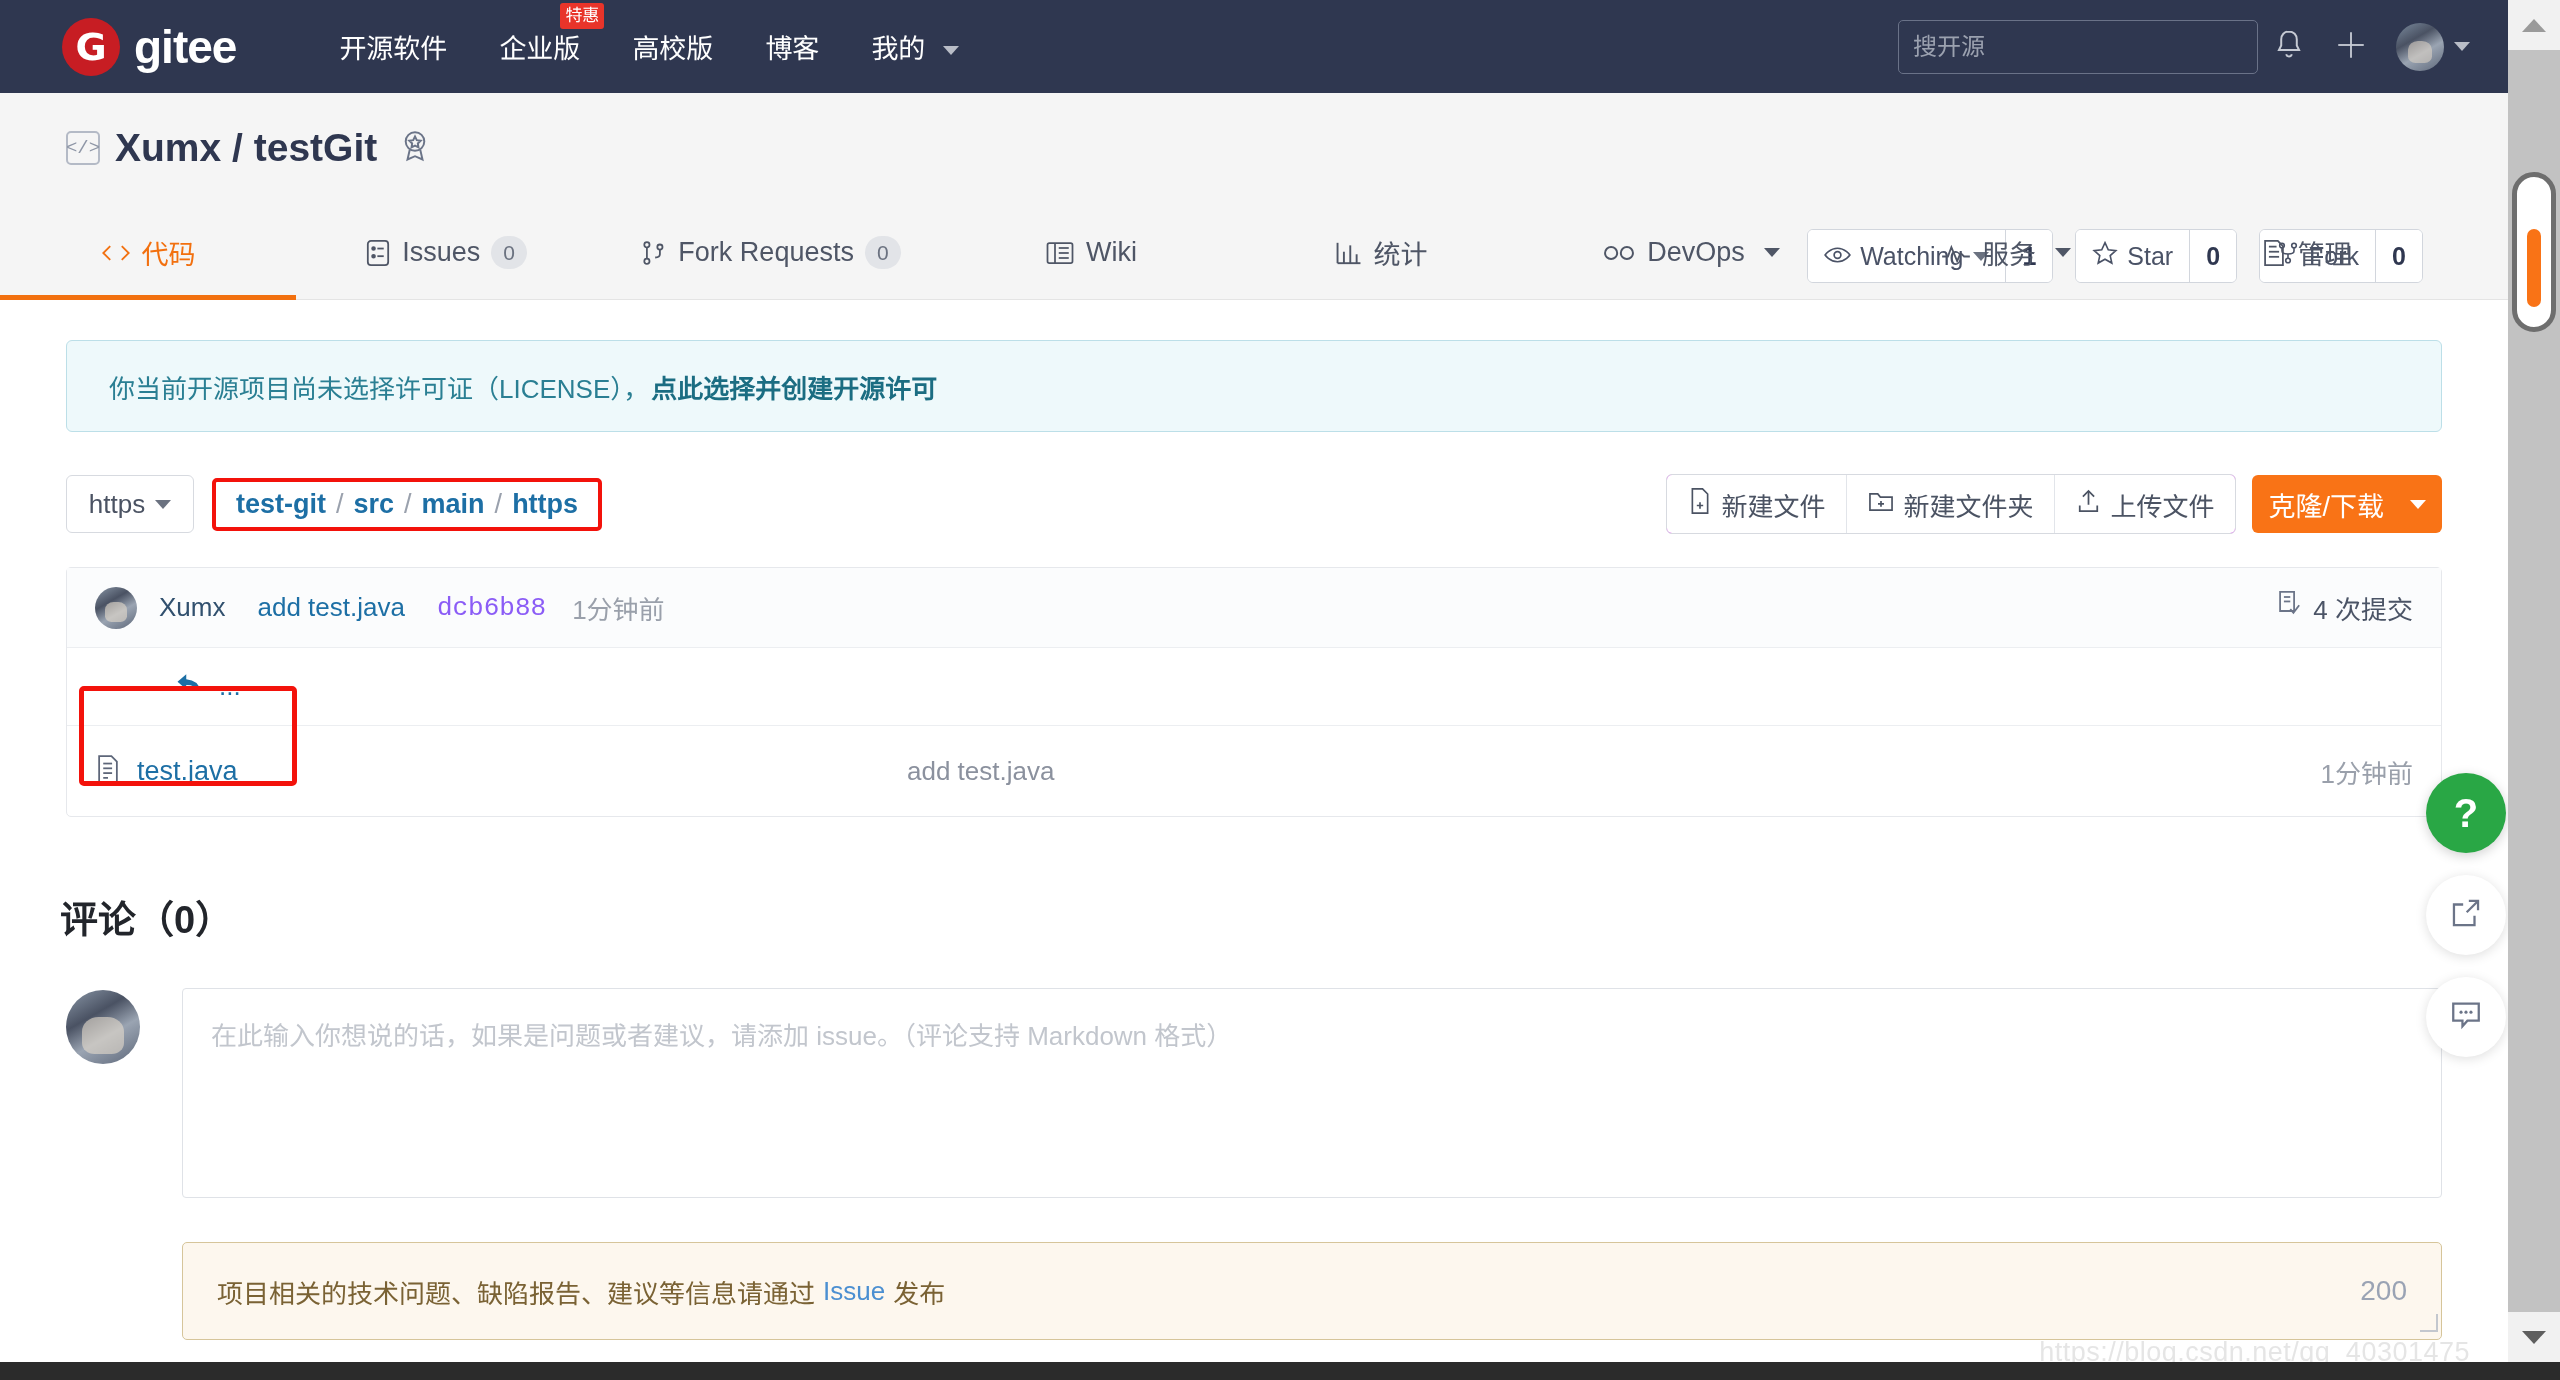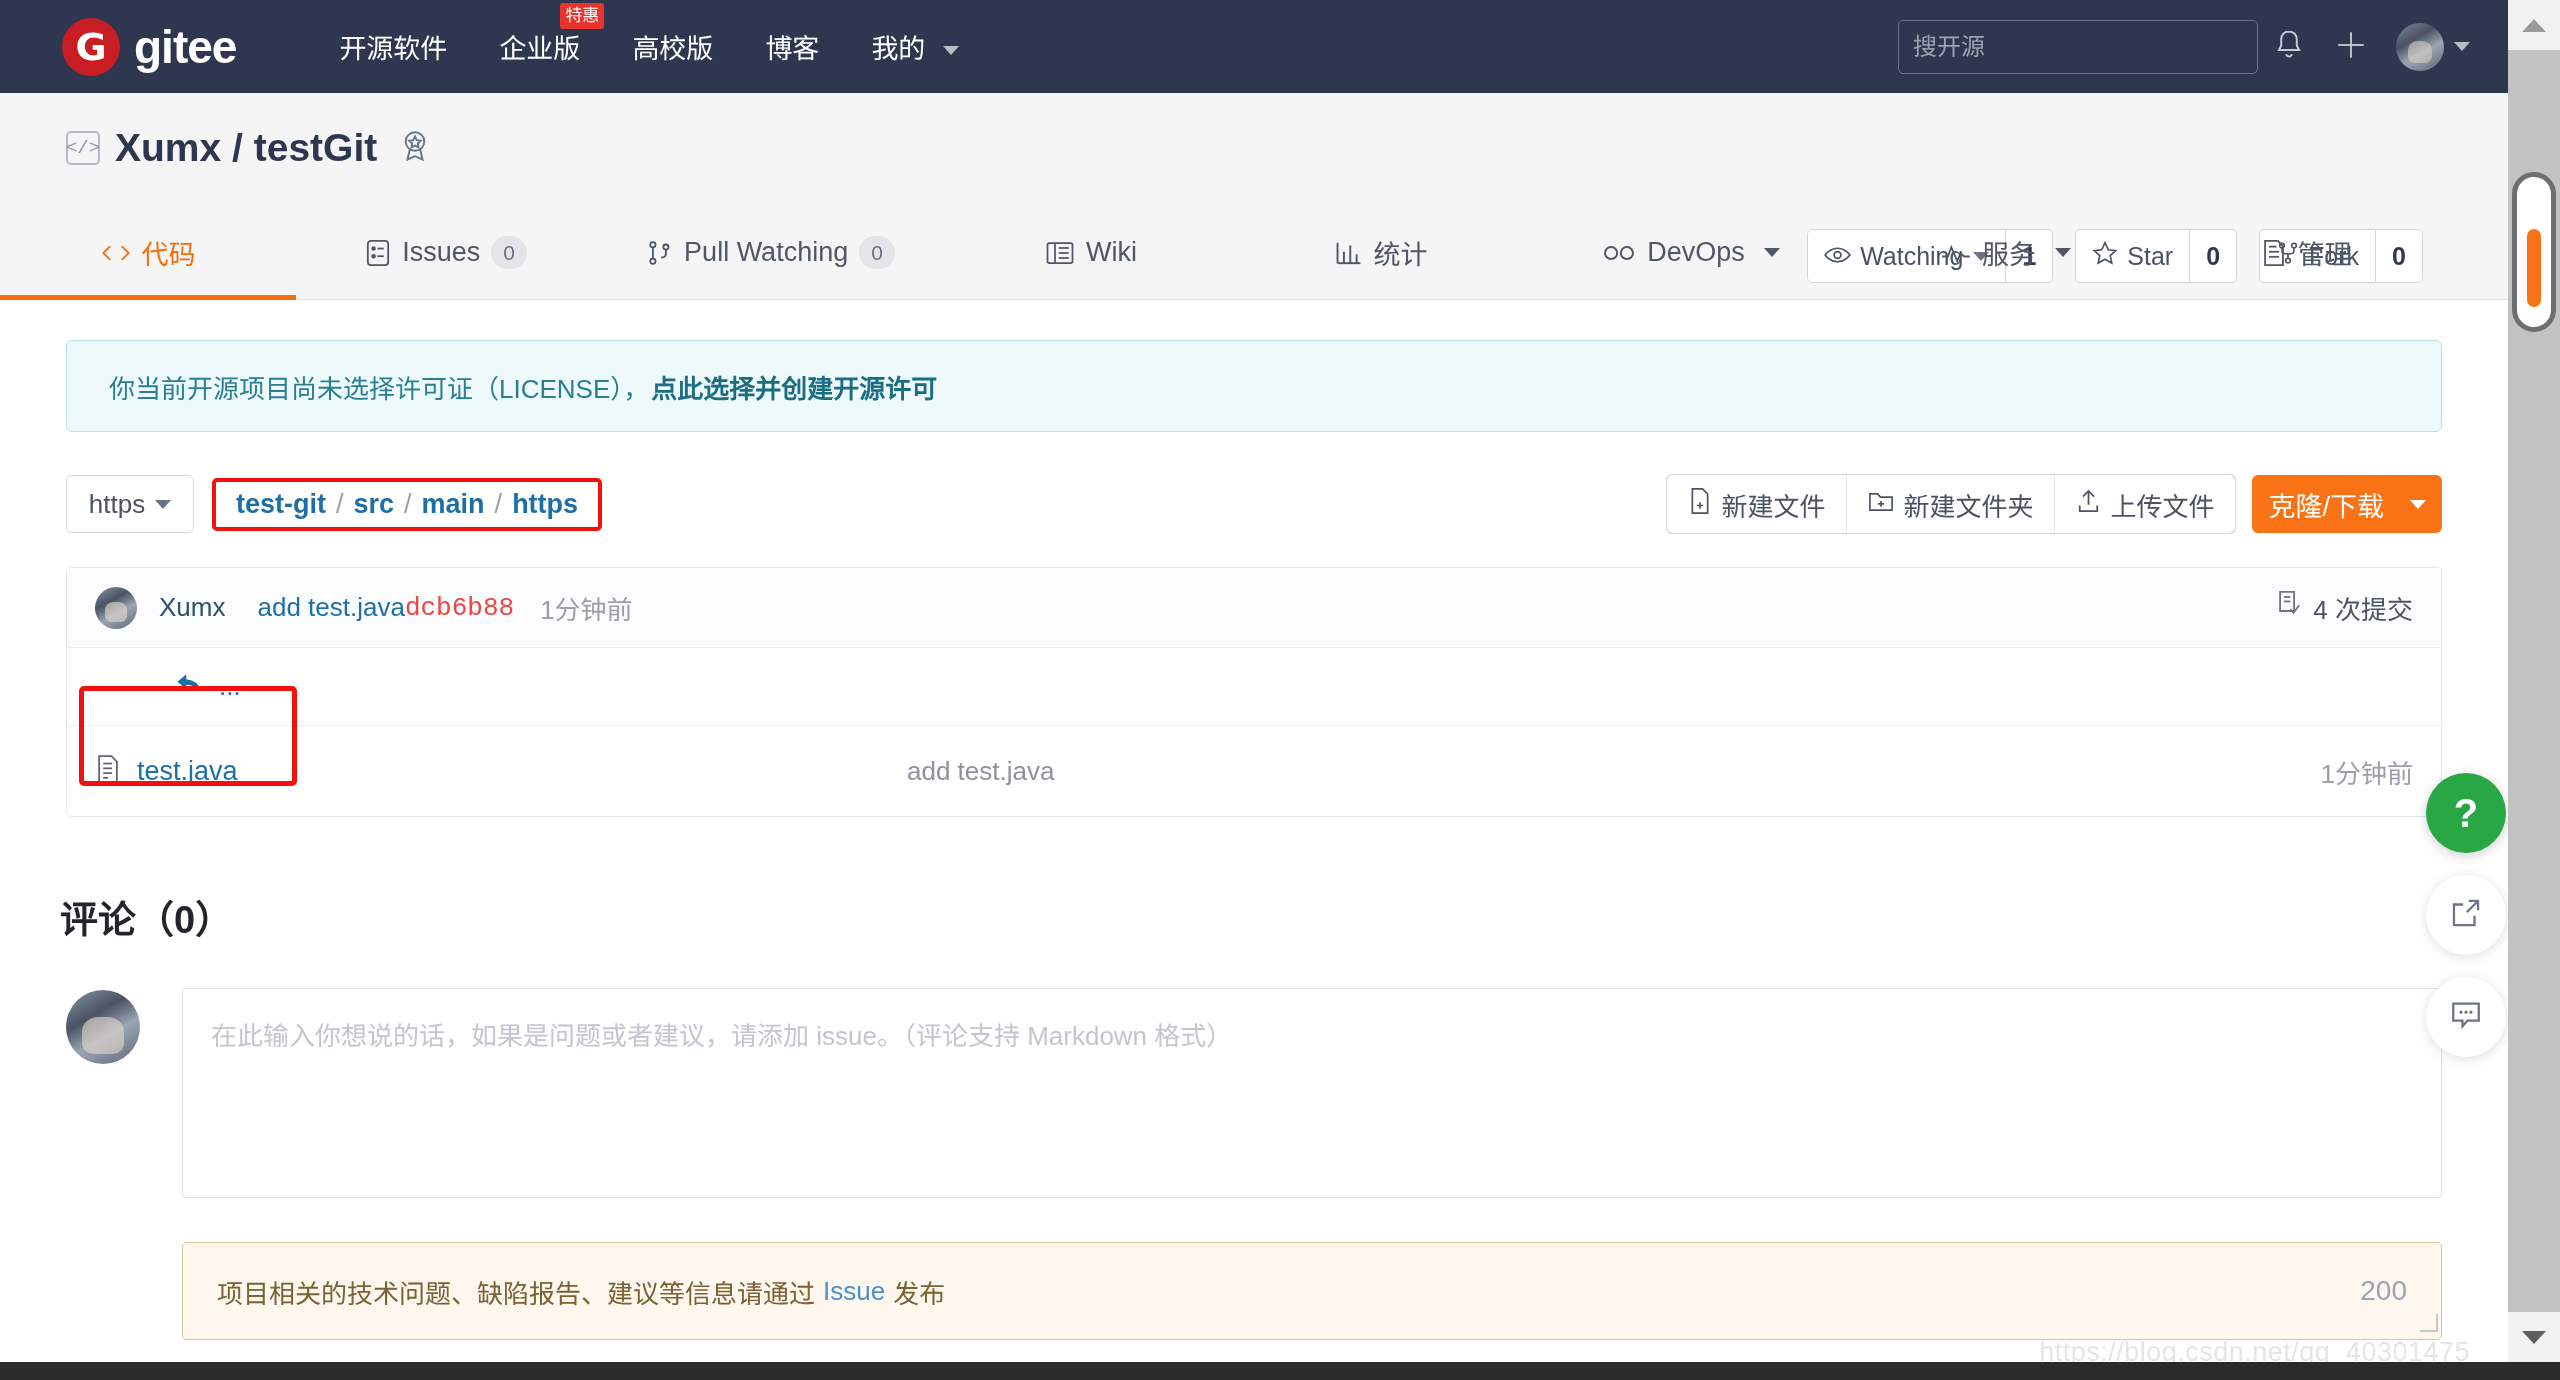--- a/index.html
+++ b/index.html
@@ -166,21 +166,21 @@
     background: linear-gradient(150deg,#8b98a8 0%, #4a5263 35%, #9aa4b2 60%, #5c6678 100%);
     position: relative; overflow: hidden; flex: none;
   }
   .commit-avatar::after{
     content:""; position:absolute; left:24%; top:38%;
     width:52%; height:46%; border-radius:40% 40% 30% 30%;
     background: rgba(230,220,205,0.6);
   }
   .commit-author { font-size: 26px; color: #31506e; margin-left: 22px; cursor: pointer; }
   .commit-msg { font-size: 26px; color: #1d6fa5; margin-left: 32px; cursor: pointer; }
-  .commit-sha { font-size: 26px; color: #ef4444; font-family: "Liberation Mono", monospace; cursor: pointer; }
+  .commit-sha { font-size: 26px; color: #8b5cf6; margin-left: 32px; font-family: "Liberation Mono", monospace; cursor: pointer; }
   .commit-time { font-size: 26px; color: #9aa0ab; margin-left: 26px; }
   .commit-count { margin-left: auto; font-size: 26px; color: #4b5466; display: flex; align-items: center; gap: 11px; cursor: pointer; }
 
   .updir-row { height: 78px; display: flex; align-items: center; padding-left: 108px; border-bottom: 1px solid #eceef1; }
   .updir-link { font-size: 26px; color: #1d6fa5; display: flex; align-items: center; gap: 14px; cursor: pointer; }
 
   .file-row { height: 90px; display: flex; align-items: center; position: relative; }
   .file-name-cell { width: 720px; display: flex; align-items: center; padding-left: 28px; }
   .file-name { font-size: 27px; color: #1d6fa5; margin-left: 16px; cursor: pointer; }
   .file-commit-cell { flex: 1; text-align: left; font-size: 26px; color: #8b919e; padding-left: 120px; }
@@ -404,21 +404,21 @@
     <div class="tab" style="width:350px">
       <span class="tab-ico">
         <svg width="26" height="28" viewBox="0 0 22 22" fill="none" stroke="#4f5666" stroke-width="1.5">
           <circle cx="5" cy="4" r="2.2"></circle>
             <circle cx="5" cy="18" r="2.2"></circle>
             <circle cx="16" cy="6" r="2.2"></circle>
           <path d="M5 6.3v9.4"></path>
             <path d="M16 8.3v3.5c0 2-2 3-4 3"></path>
         </svg>
       </span>
-      <span>Pull Watching</span>
+      <span>Fork Requests</span>
       <span class="tab-count">0</span>
     </div>
 
     <div class="tab" style="width:290px">
       <span class="tab-ico">
         <svg width="30" height="26" viewBox="0 0 24 20" fill="none" stroke="#4f5666" stroke-width="1.4">
           <rect x="2" y="2" width="20" height="16" rx="1.5"></rect>
           <line x1="8" y1="2" x2="8" y2="18"></line>
             <line x1="11" y1="6" x2="19" y2="6"></line>
           <line x1="11" y1="10" x2="19" y2="10"></line>

